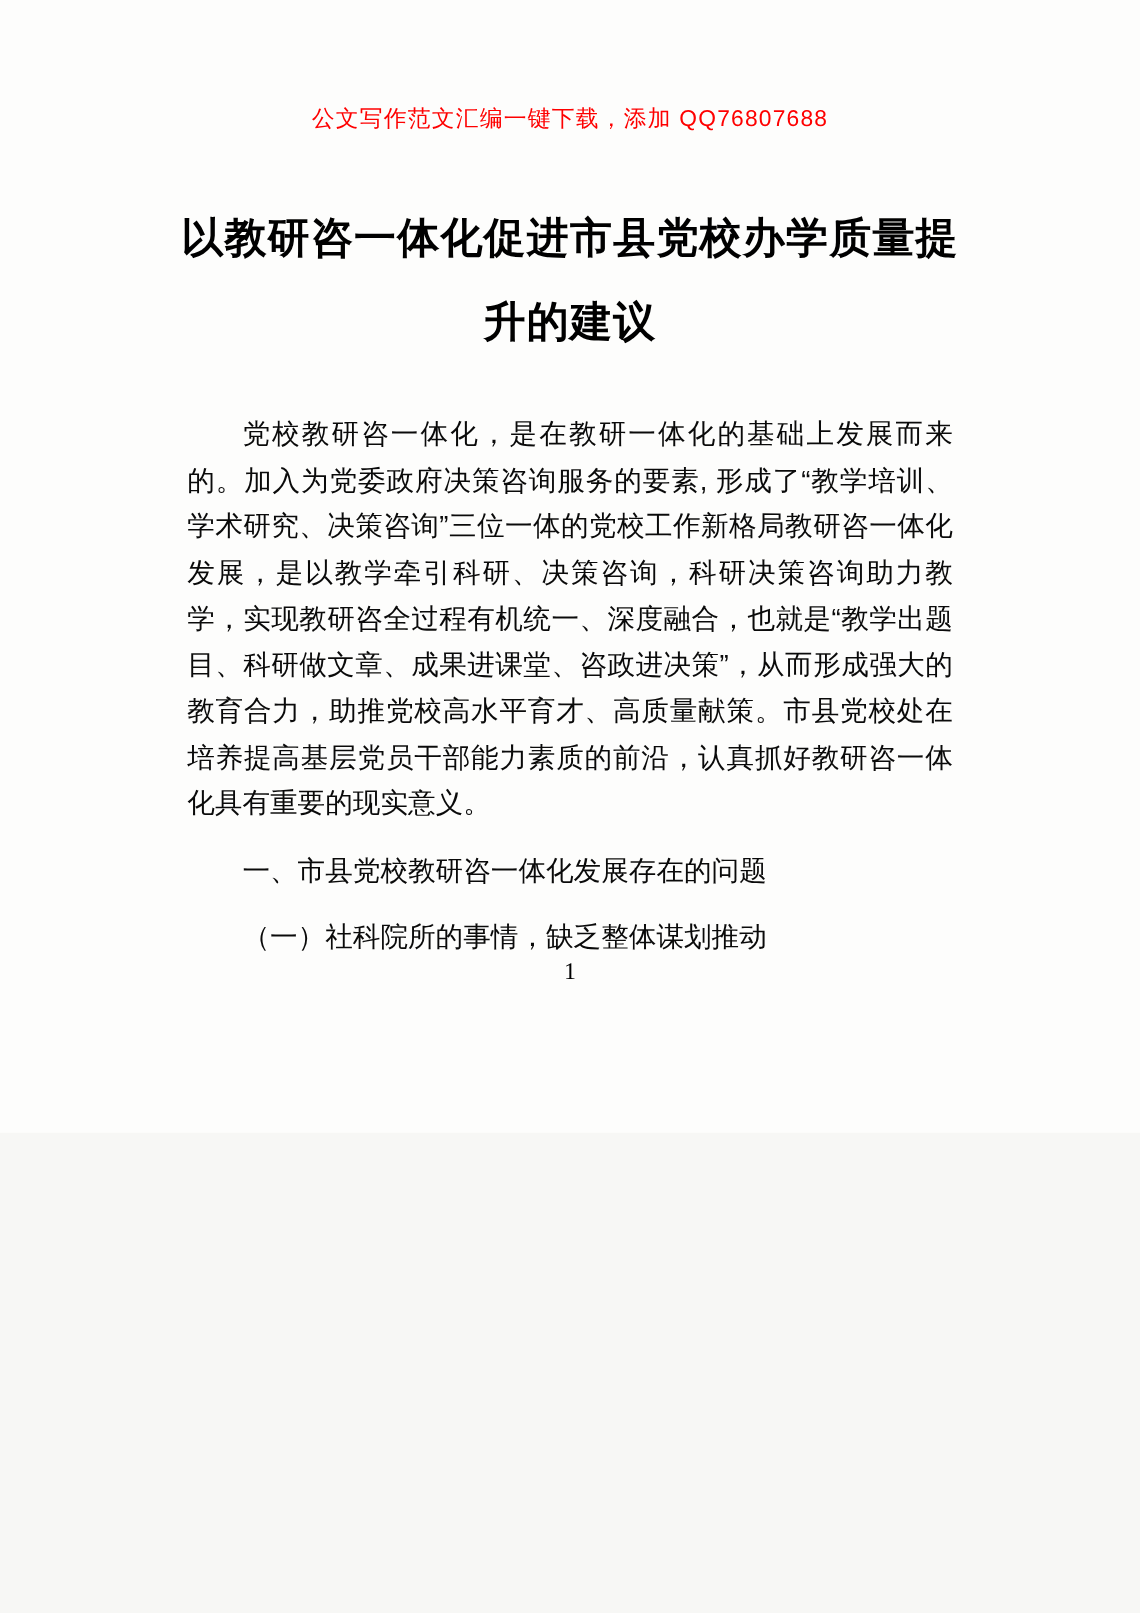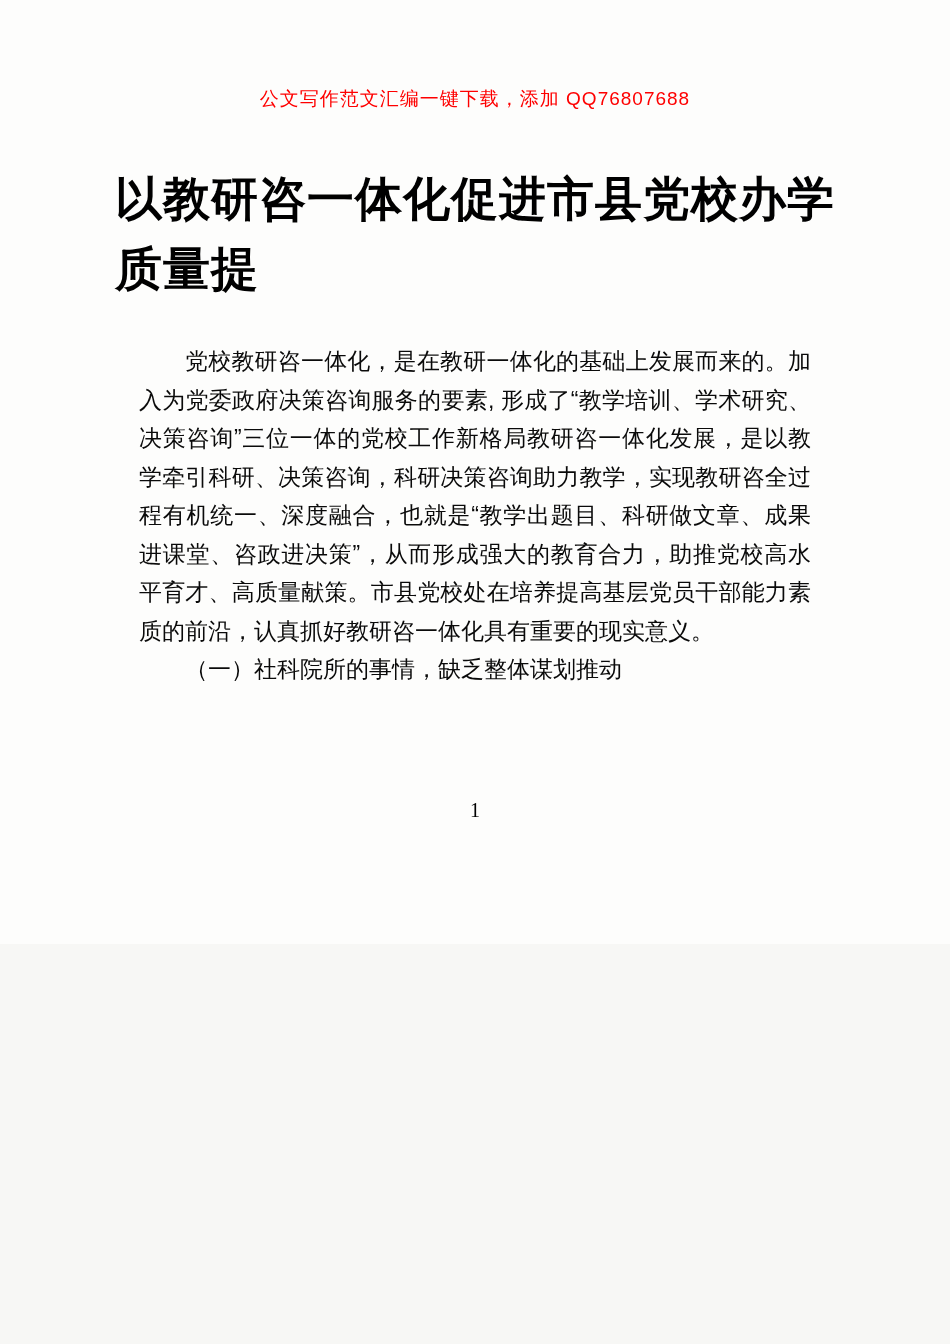--- a/index.html
+++ b/index.html
@@ -24,36 +24,37 @@
     padding-top: 86px;
     text-align: center;
     color: #fe0000;
     font-size: 19px;
     letter-spacing: 1px;
     font-weight: 400;
   }
   .doc-title {
     margin: 52px auto 0;
     width: 720px;
+    text-align: center;
     color: #000;
-    font-size: 47px;
+    font-size: 35px;
     font-weight: 700;
     line-height: 70px;
     letter-spacing: 1px;
   }
   .content {
     width: 672px;
     margin: 38px auto 0;
     color: #0a0a0a;
     font-size: 23px;
     line-height: 38.5px;
     font-weight: 500;
   }
   .para {
-    margin: 0;
+    margin: 17px;
     text-indent: 2em;
     text-align: justify;
     text-justify: inter-ideograph;
     word-break: break-all;
   }
   .page-number {
     position: absolute;
     left: 0;
     right: 0;
     bottom: 122px;
@@ -65,22 +66,24 @@
 </style>
 </head>
 <body>
 
 <div class="page">
 
   <div class="header-notice">公文写作范文汇编一键下载，添加 QQ76807688</div>
 
   <h1 class="doc-title">
     <span>以教研咨一体化促进市县党校办学质量提</span><br>
+    <span>升的建议</span>
   </h1>
 
   <div class="content">
     <p class="para">党校教研咨一体化，是在教研一体化的基础上发展而来的。加入为党委政府决策咨询服务的要素, 形成了“教学培训、学术研究、决策咨询”三位一体的党校工作新格局教研咨一体化发展，是以教学牵引科研、决策咨询，科研决策咨询助力教学，实现教研咨全过程有机统一、深度融合，也就是“教学出题目、科研做文章、成果进课堂、咨政进决策”，从而形成强大的教育合力，助推党校高水平育才、高质量献策。市县党校处在培养提高基层党员干部能力素质的前沿，认真抓好教研咨一体化具有重要的现实意义。</p>
+    <p class="para">一、市县党校教研咨一体化发展存在的问题</p>
     <p class="para">（一）社科院所的事情，缺乏整体谋划推动</p>
   </div>
 
   <div class="page-number">1</div>
 
 </div>
 
 </body></html>

